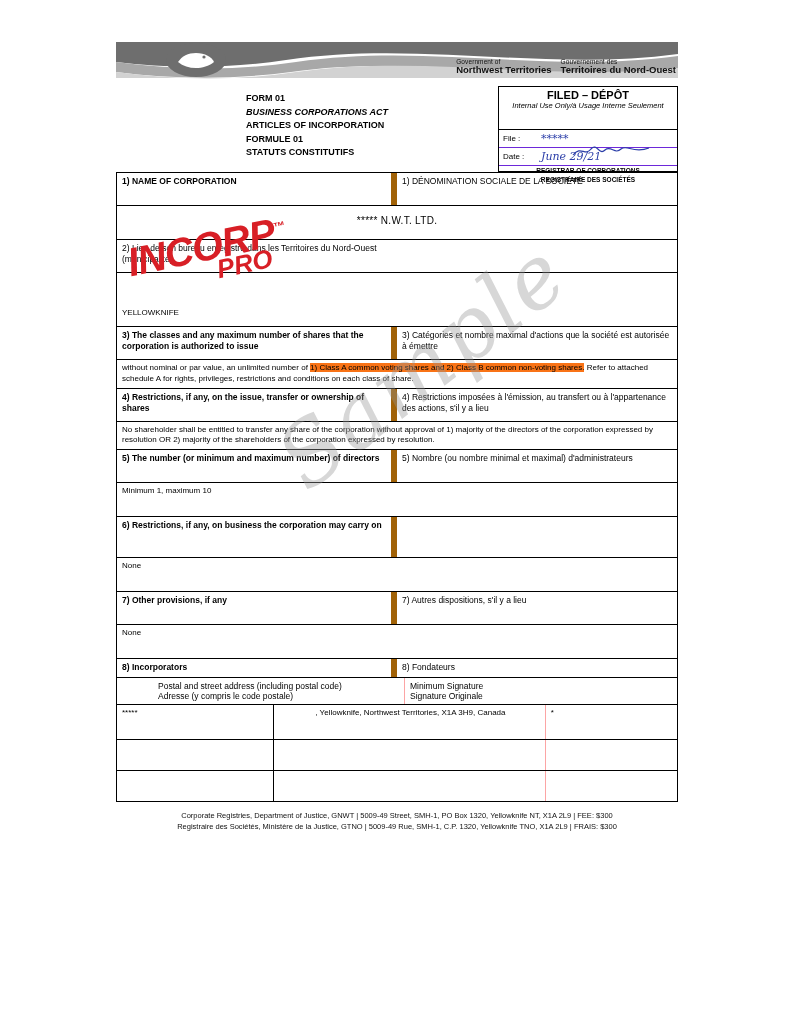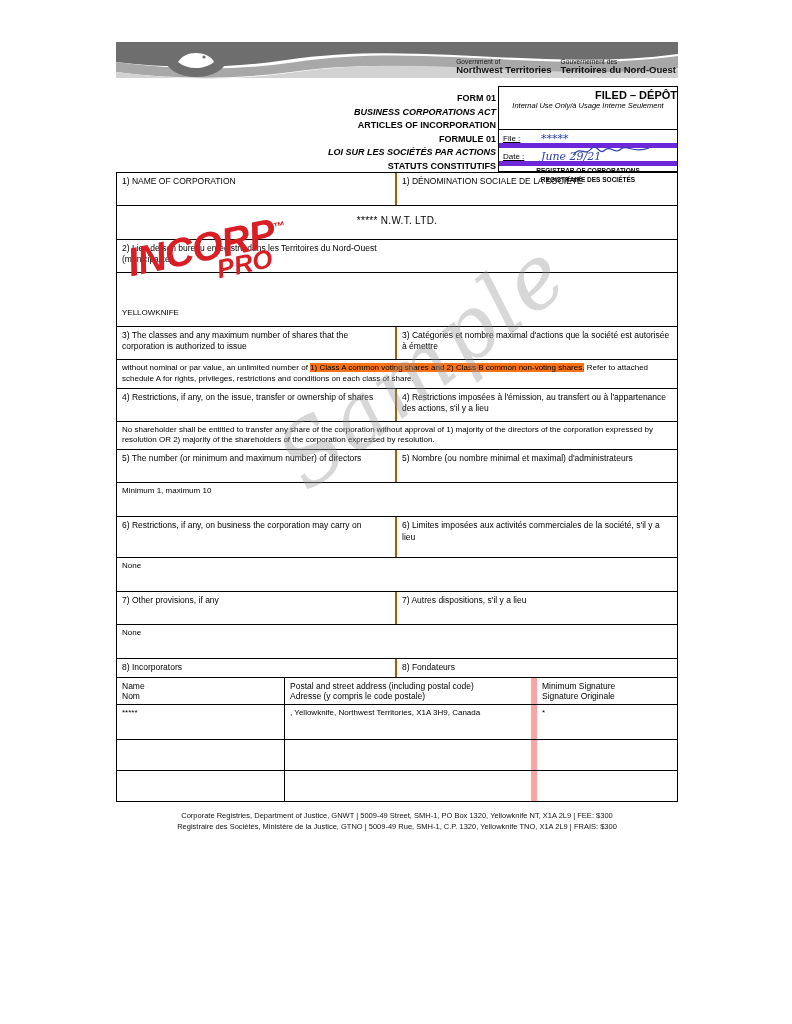--- a/index.html
+++ b/index.html
@@ -62,60 +62,59 @@
   
   .title-row {
     position: relative;
     height: 86px;
   }
   .title-center {
     position: absolute;
     left: 130px;
     top: 6px;
     width: 250px;
-    text-align: right;
+    text-align: left;
     line-height: 1.5;
     font-size: 9px;
   }
   .title-center .it { font-style: italic; }
   .title-center .b { font-weight: 700; }
 
   
   .filed-box {
     position: absolute;
     right: 0;
     top: 0;
     width: 180px;
     height: 86px;
     border: 1px solid #000;
     box-sizing: border-box;
     font-size: 8px;
   }
   .filed-title {
-    text-align: right;
+    text-align: center;
     font-weight: 700;
     font-size: 11px;
     padding-top: 2px;
   }
   .filed-sub {
     text-align: center;
     font-style: italic;
     font-size: 7.5px;
     border-bottom: 1px solid #000;
     padding-bottom: 19px;
   }
   .filed-line {
-    border-bottom: 5px solid #6d28d9;
+    border-bottom: 1px solid #6d28d9;
     height: 18px;
     position: relative;
     padding-left: 4px;
     box-sizing: border-box;
     font-size: 8px;
     line-height: 18px;
-    text-decoration: underline;
   }
   .filed-line .hand {
     position: absolute;
     left: 42px;
     top: 0;
     color: #2b3ea8;
     font-family: "DejaVu Serif", serif;
     font-style: italic;
     font-size: 11px;
     line-height: 18px;
@@ -145,21 +144,22 @@
     display: flex;
     border-bottom: 1px solid #000;
   }
   .fcell {
     box-sizing: border-box;
     padding: 3px 5px;
     line-height: 1.35;
   }
   .fcell.left {
     width: 50%;
-    border-right: 2px solid #a16207;
+    border-right: 6px solid #a16207;
+    font-weight: bold;
   }
   .fcell.right { width: 50%; }
   .full {
     box-sizing: border-box;
     padding: 3px 5px;
     border-bottom: 1px solid #000;
     line-height: 1.35;
     font-size: 8px;
   }
   .answer {
@@ -181,21 +181,21 @@
   }
 
   
   .inc-head {
     display: flex;
     border-bottom: 1px solid #000;
     font-size: 8.5px;
   }
   .inc-head .c { box-sizing: border-box; padding: 3px 5px; }
   .c1 { width: 30%; border-right: 1px solid #000; }
-  .c2 { width: 45%; border-right: 6px solid #fca5a5; }
+  .c2 { width: 45%; border-right: 1px solid #fca5a5; margin-left: 36px; }
   .c3 { width: 25%; }
   .inc-row {
     display: flex;
     border-bottom: 1px solid #000;
     min-height: 30px;
     font-size: 8px;
   }
   .inc-row .c { box-sizing: border-box; padding: 3px 5px; line-height: 1.3; }
   .inc-row.tall { min-height: 34px; }
 
@@ -281,21 +281,20 @@
       </div>
     </div>
   </div>
 
   <div class="title-row">
     <div class="title-center">
       <div class="b">FORM 01</div>
       <div class="it b">BUSINESS CORPORATIONS ACT</div>
       <div class="b">ARTICLES OF INCORPORATION</div>
       <div class="b">FORMULE 01</div>
-      <div class="it b">LOI SUR LES SOCIÉTÉS PAR ACTIONS</div>
       <div class="b">STATUTS CONSTITUTIFS</div>
     </div>
 
     <div class="filed-box">
       <div class="filed-title">FILED – DÉPÔT</div>
       <div class="filed-sub">Internal Use Only/à Usage Interne Seulement</div>
       <div class="filed-line">
         <span>File :</span>
         <span class="hand">*****</span>
       </div>
@@ -337,40 +336,35 @@
     <div class="full answer tall-28">No shareholder shall be entitled to transfer any share of the corporation without approval of 1) majority of the directors of the corporation expressed by resolution OR 2) majority of the shareholders of the corporation expressed by resolution.</div>
 
     <div class="frow">
       <div class="fcell left q-pad">5) The number (or minimum and maximum number) of directors</div>
       <div class="fcell right q-pad">5) Nombre (ou nombre minimal et maximal) d'administrateurs</div>
     </div>
     <div class="full answer tall-34">Minimum 1, maximum 10</div>
 
     <div class="frow">
       <div class="fcell left q-pad-lg">6) Restrictions, if any, on business the corporation may carry on</div>
-      <div class="fcell right q-pad-lg">6) Limites imposées aux activités commerciales de la société, s'il y a lieu</div>
     </div>
     <div class="full answer tall-34">None</div>
 
     <div class="frow">
       <div class="fcell left q-pad">7) Other provisions, if any</div>
       <div class="fcell right q-pad">7) Autres dispositions, s'il y a lieu</div>
     </div>
     <div class="full answer tall-34">None</div>
 
     <div class="frow">
       <div class="fcell left">8) Incorporators</div>
       <div class="fcell right">8) Fondateurs</div>
     </div>
 
     <div class="inc-head">
-      <div class="c c1">
-        <div>Name</div>
-        <div>Nom</div>
-      </div>
       <div class="c c2">
         <div>Postal and street address (including postal code)</div>
         <div>Adresse (y compris le code postale)</div>
       </div>
       <div class="c c3">
         <div>Minimum Signature</div>
         <div>Signature Originale</div>
       </div>
     </div>
 

